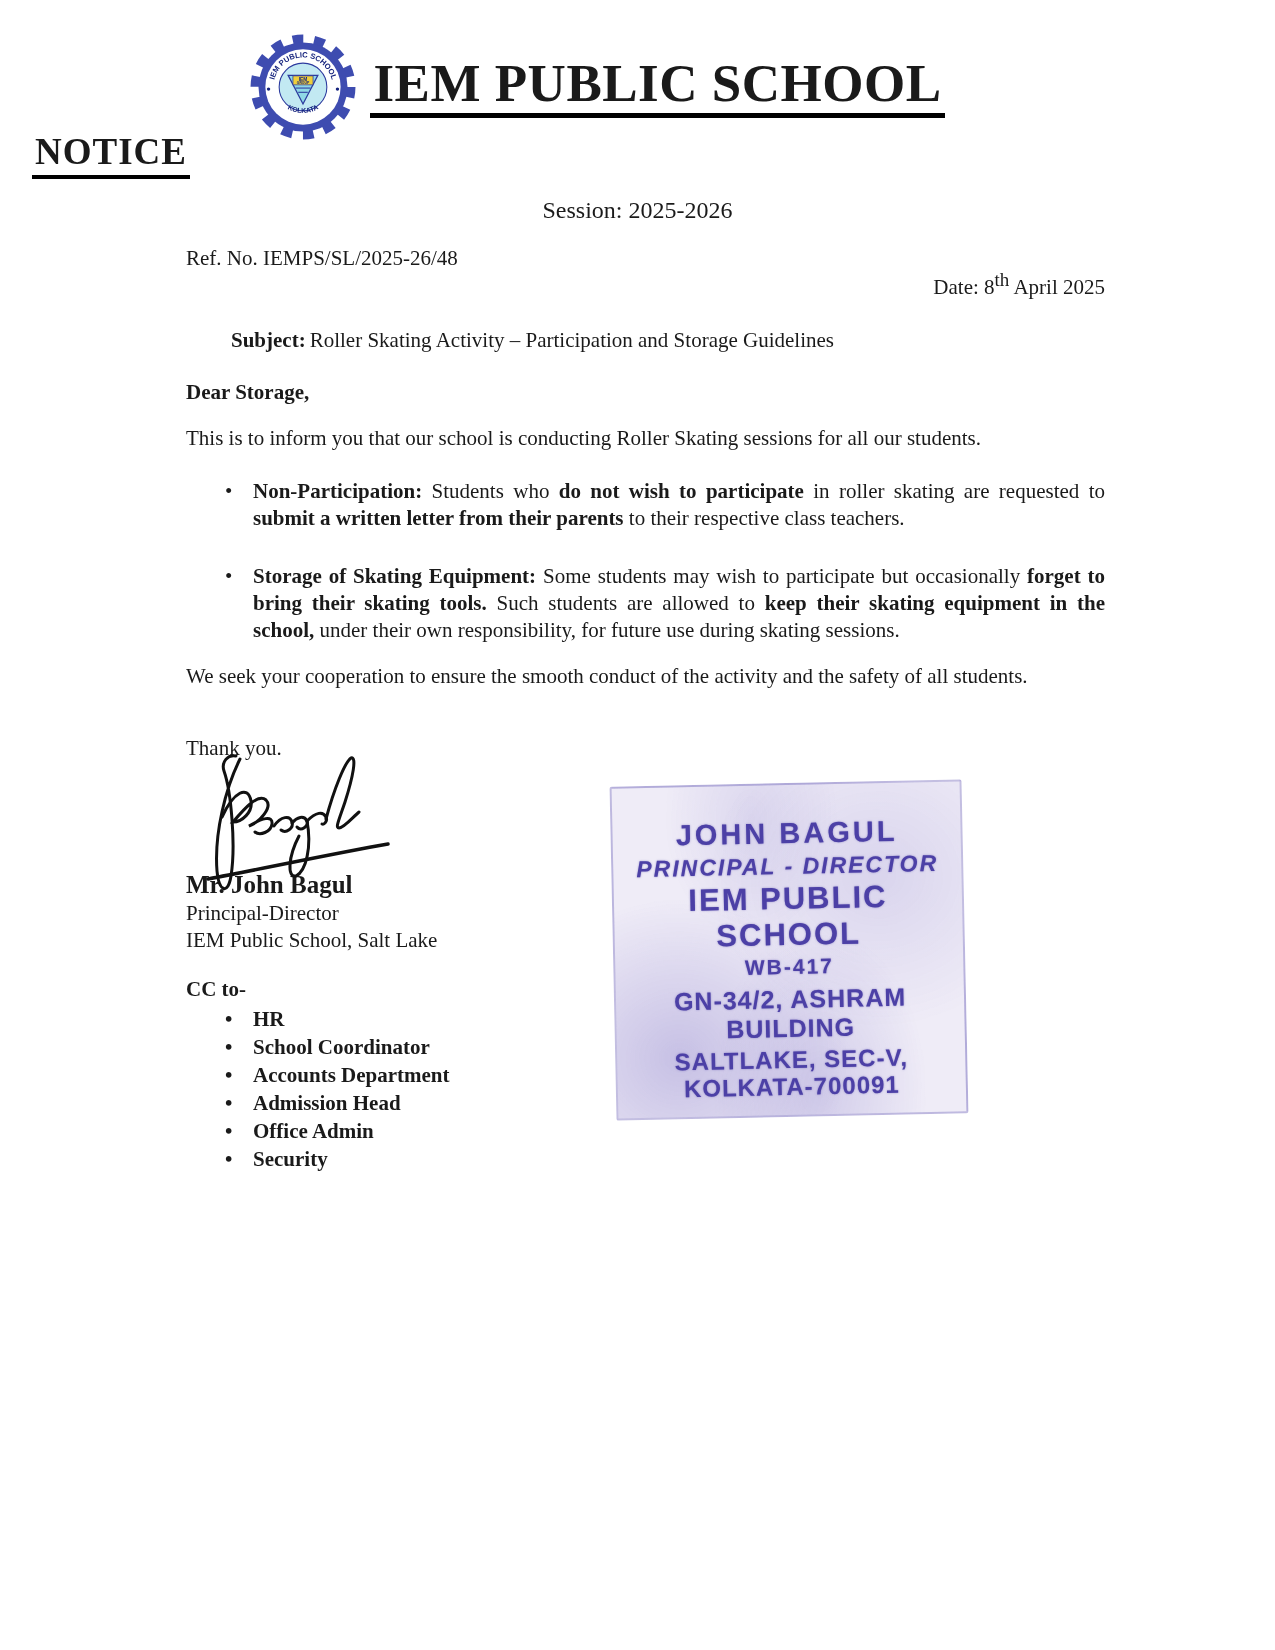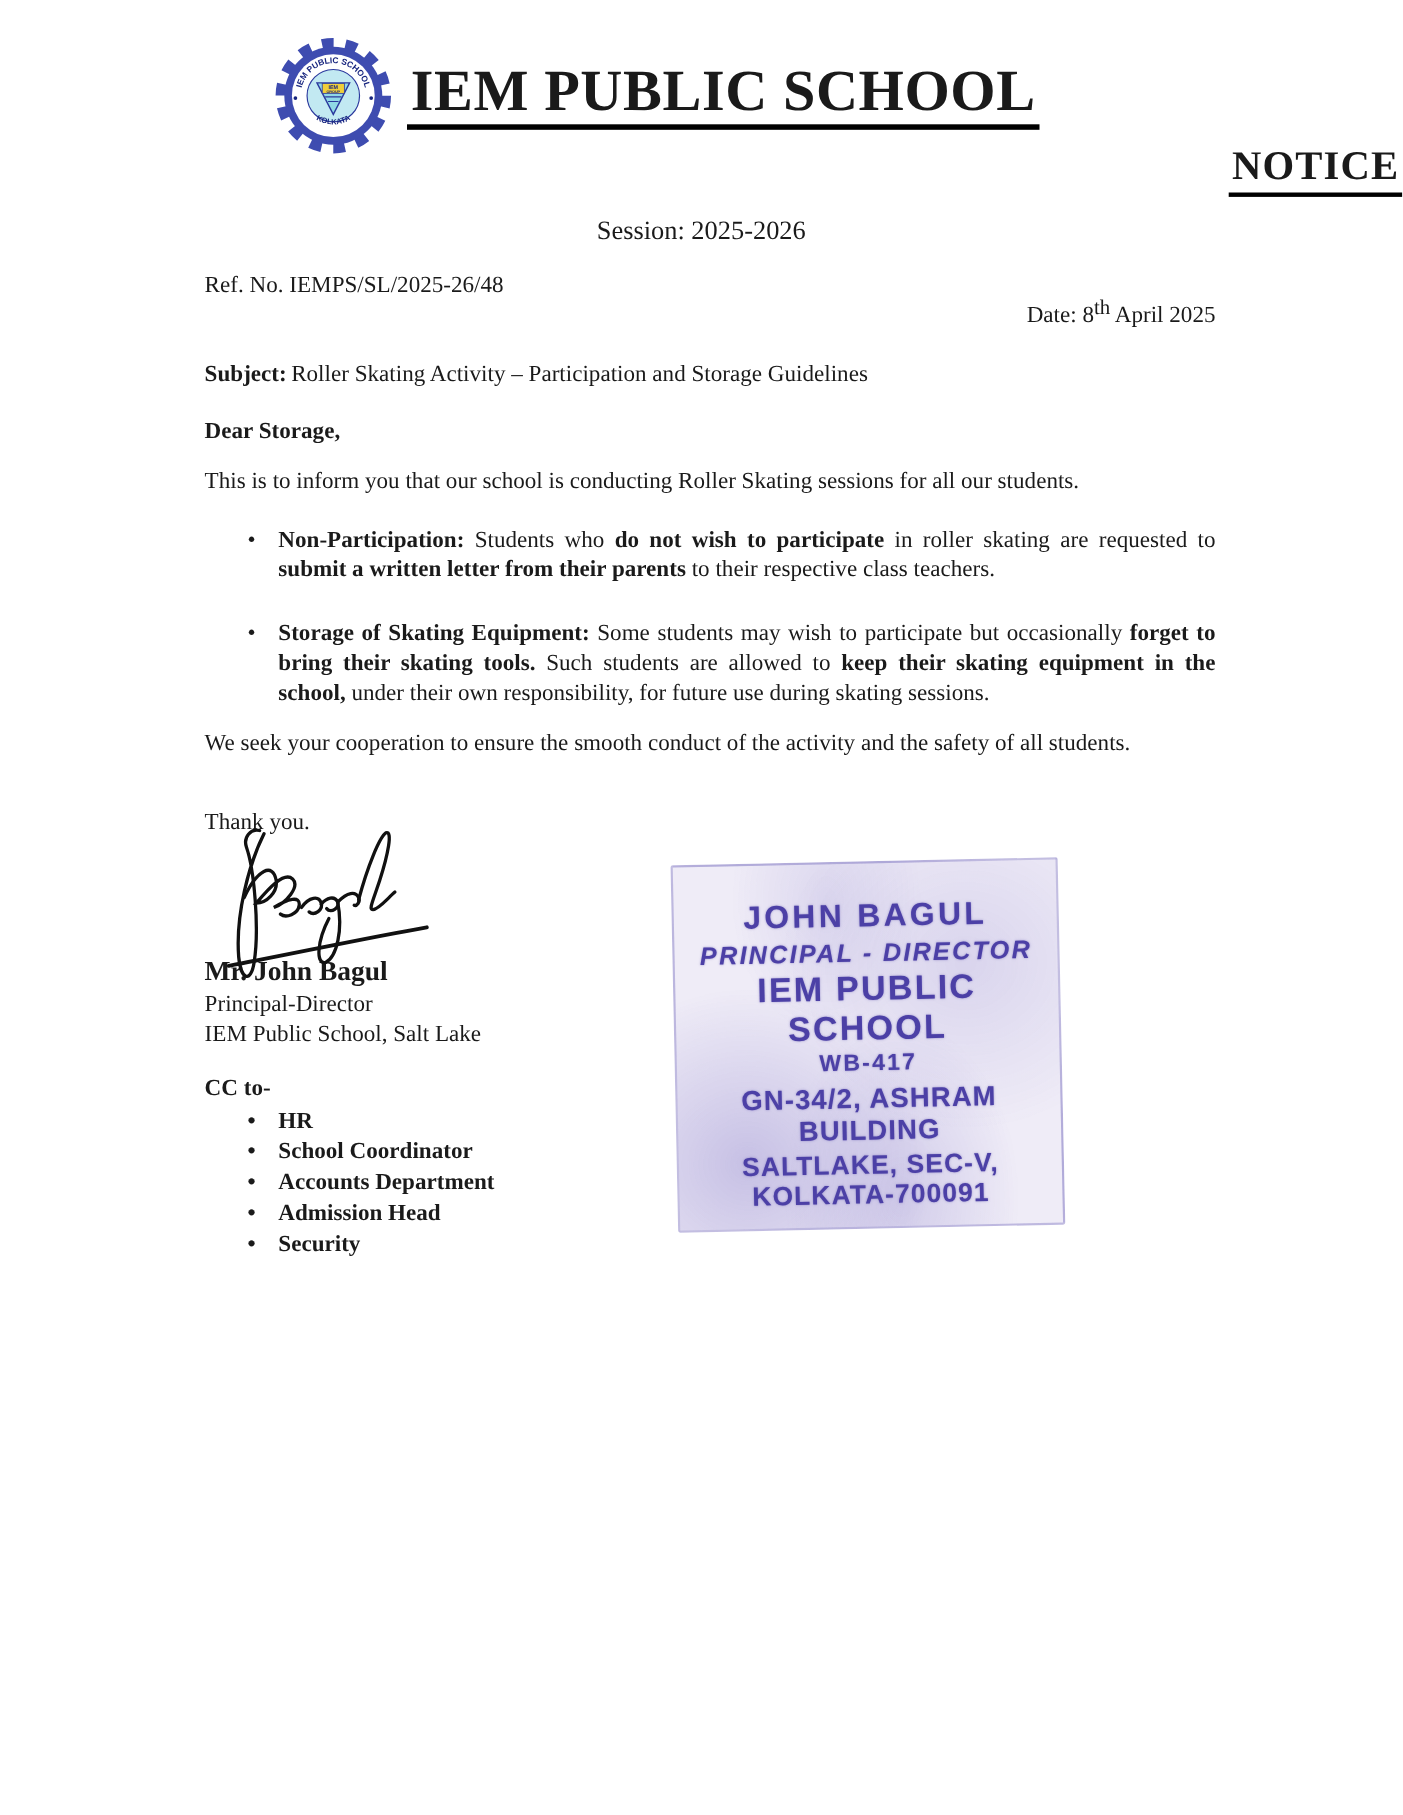--- a/index.html
+++ b/index.html
@@ -17,33 +17,33 @@
     padding-top:34px;
     display:flex; align-items:center; justify-content:center; gap:14px;
     transform:translateX(-40px);
   }
   .logo-svg { width:106px; height:106px; flex:0 0 auto; }
   .school-name {
     font-size:53px; font-weight:bold; letter-spacing:0.5px;
     border-bottom:5px solid #000; padding:0 3px 2px 3px; line-height:1.05;
     white-space:nowrap;
   }
-  .notice-title { margin-top:-10px; text-align:right;padding-left:32px; }
+  .notice-title { margin-top:-10px; text-align:left;padding-left:32px; }
   .notice-title span {
     display:inline-block; font-size:37px; font-weight:bold;
     border-bottom:4px solid #000; padding:0 3px 2px 3px; letter-spacing:1px;
   }
   .session { text-align:center; font-size:24px; line-height:30px; margin-top:16px; }
 
   
   .content { margin:0 170px 0 186px; font-size:21px; line-height:27px; }
   .ref-row   { margin-top:20px; }
   .date-row  { margin-top:-6px; text-align:right; }
   .date-row sup { font-size:19px; }
-  .subject-row { margin-top:26px; }
+  .subject-row { margin-top:26px;margin-left:45px; }
   .subject-row b { margin-right:4px; }
   .salutation { margin-top:25px; font-weight:bold; }
   .intro { margin-top:19px; }
   ul.points { margin-top:26px; list-style:none; }
   ul.points li { position:relative; padding-left:67px; text-align:justify; }
   ul.points li + li { margin-top:31px; }
   ul.points li::before { content:"\2022"; position:absolute; left:39px; top:0; }
   .closing { margin-top:19px; }
 
   
@@ -170,20 +170,21 @@
       </div>
     </div>
 
     <div class="cc-section">
       <div class="cc-label">CC to-</div>
       <ul class="cc-list">
         <li>HR</li>
         <li>School Coordinator</li>
         <li>Accounts Department</li>
         <li>Admission Head</li>
+        <li>Office Admin</li>
         <li>Security</li>
       </ul>
     </div>
 
   </div>
 
   <div class="stamp">
     <div class="stamp-line1">JOHN BAGUL</div>
     <div class="stamp-line2">PRINCIPAL - DIRECTOR</div>
     <div class="stamp-line3">IEM PUBLIC SCHOOL</div>

